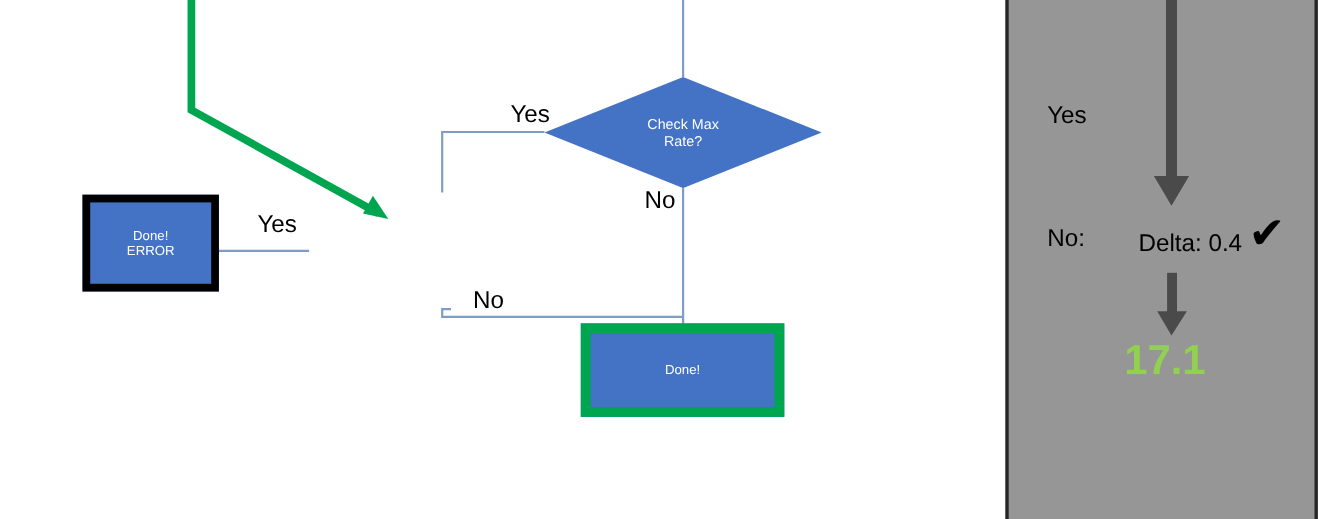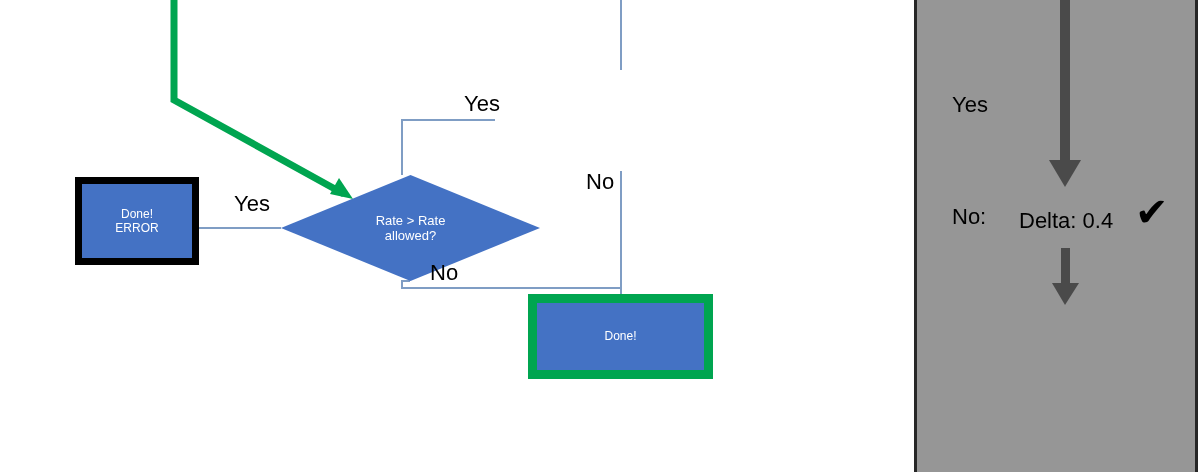--- a/index.html
+++ b/index.html
@@ -119,21 +119,21 @@
   }
   .side-text {
     position: absolute;
     color: #000000;
     font-size: 22px;
     white-space: nowrap;
     pointer-events: none;
   }
   #side-yes   { left: 35px;  top: 92px; }
   #side-no    { left: 35px;  top: 204px; }
-  #side-delta { left: 102px; top: 208px; }
+  #side-delta { left: 118px; top: 208px; }
   #side-check {
     left: 218px; top: 192px;
     font-size: 40px;
     line-height: 1;
   }
   #side-value {
     position: absolute;
     left: 0; top: 307px;
     width: 284px;
     text-align: center;
@@ -161,25 +161,25 @@
       <line x1="281" y1="228" x2="199" y2="228" stroke="#7F9DC4" stroke-width="2"></line>
 
       <polyline points="410,281 402,281 402,288 621,288" fill="none" stroke="#7F9DC4" stroke-width="2"></polyline>
 
       <g>
         <polyline points="174,0 174,100 344,194" fill="none" stroke="#00A550" stroke-width="7" stroke-linejoin="miter" stroke-linecap="butt"></polyline>
         <polygon points="353,199 330,194 339,178" fill="#00A550"></polygon>
       </g>
     </svg>
 
-
-    <div class="diamond" id="node-rate">
-      <span class="node-label">Rate &gt; Rate
-allowed?</span>
+    <div class="diamond" id="node-checkmax">
+      <span class="node-label">Check Max
+Rate?</span>
     </div>
+
 
     <div class="rect" id="node-error">
       <span class="node-label">Done!
 ERROR</span>
     </div>
 
     <div class="rect" id="node-done">
       <span class="node-label">Done!</span>
     </div>
 
@@ -201,15 +201,16 @@
       <g>
         <rect x="144" y="248" width="9" height="40" fill="#4A4A4A"></rect>
         <polygon points="135,283 162,283 148,305" fill="#4A4A4A"></polygon>
       </g>
     </svg>
 
     <span class="side-text" id="side-yes">Yes</span>
     <span class="side-text" id="side-no">No:</span>
     <span class="side-text" id="side-delta">Delta: 0.4</span>
     <span class="side-text" id="side-check">✔</span>
+    <div id="side-value">17.1</div>
   </div>
 
 </div>
 
 </body></html>

